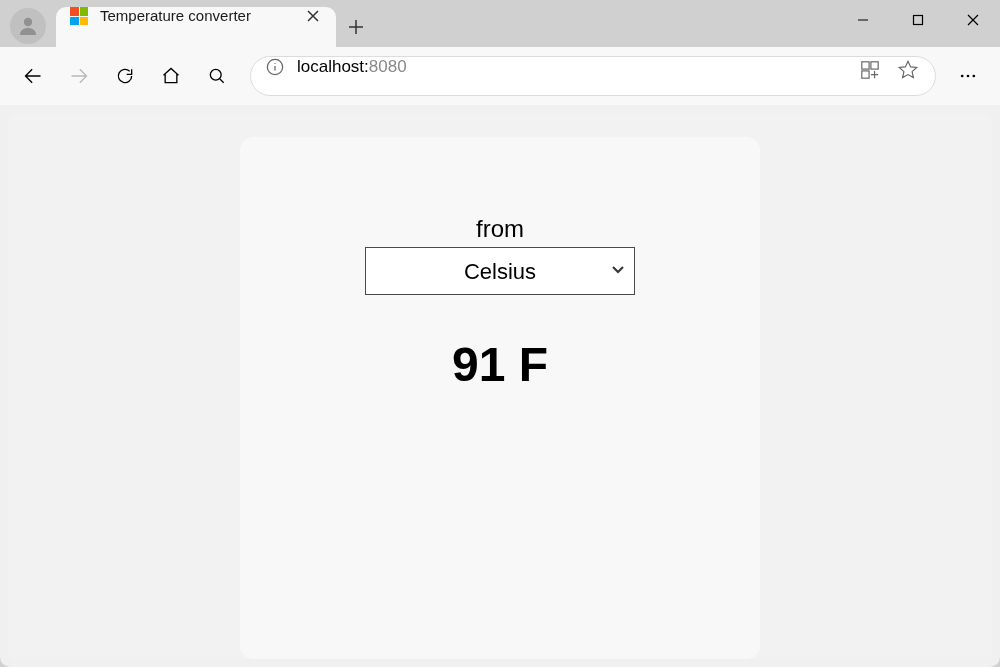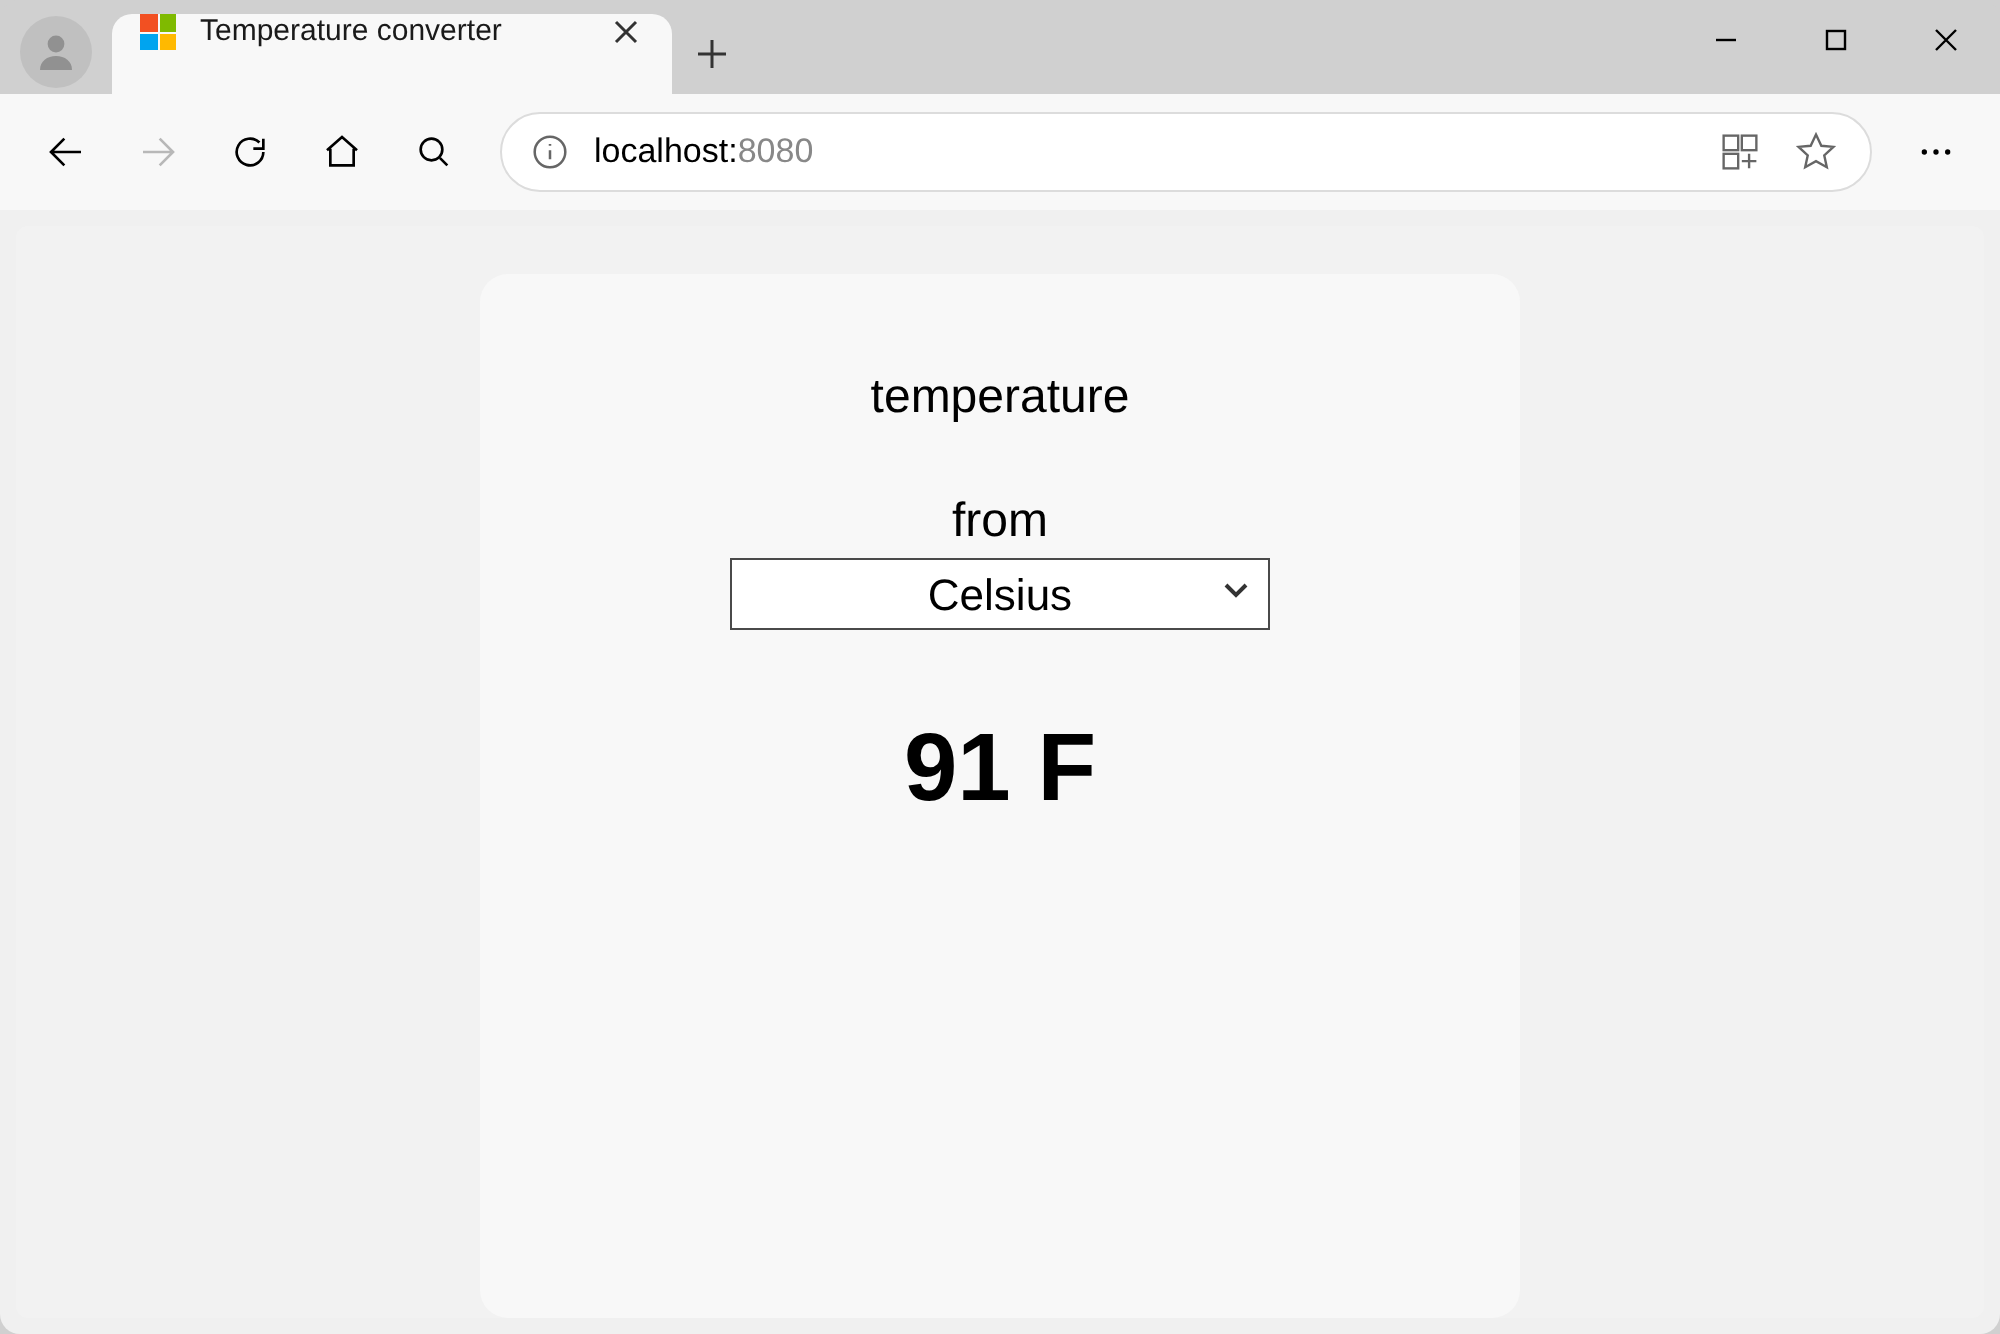--- a/index.html
+++ b/index.html
@@ -134,21 +134,21 @@
     .nav-btn svg { width: 20px; height: 20px; fill: none; stroke: #000; stroke-width: 1.6; }
     .nav-btn.disabled svg { stroke: #b8b8b8; }
     
     .addressbar {
       flex: 1;
       height: 40px;
       background: #fff;
       border: 1px solid #dcdcdc;
       border-radius: 20px;
       display: flex;
-      align-items: center;
+      align-items: flex-start;
       padding: 0 14px;
       margin: 0 8px;
       gap: 12px;
     }
     
     .info-icon {
       width: 20px;
       height: 20px;
       display: flex;
       align-items: center;
@@ -229,21 +229,21 @@
       background: #fff;
       text-align: center;
       font-size: 22px;
       font-family: inherit;
       outline: none;
     }
     
     .select-wrap {
       position: relative;
       width: 270px;
-      height: 36px;
+      height: 48px;
     }
     .select-input {
       width: 100%;
       height: 100%;
       border: 1px solid #4a4a4a;
       background: #fff;
       text-align: center;
       font-size: 22px;
       font-family: inherit;
       appearance: none;
@@ -378,21 +378,20 @@
         <circle cx="19" cy="12" r="1.6"></circle>
       </svg>
   </div>
 </div>
 
 <div class="viewport">
   <div class="page">
     <div class="card">
 
       <div class="field-group">
-        <div class="field-label">temperature</div>
       </div>
 
       <div class="field-group">
         <div class="field-label">from</div>
         <div class="select-wrap">
           <select class="select-input">
             <option>Celsius</option>
           </select>
           <div class="select-chevron">
             <svg viewBox="0 0 14 14">

